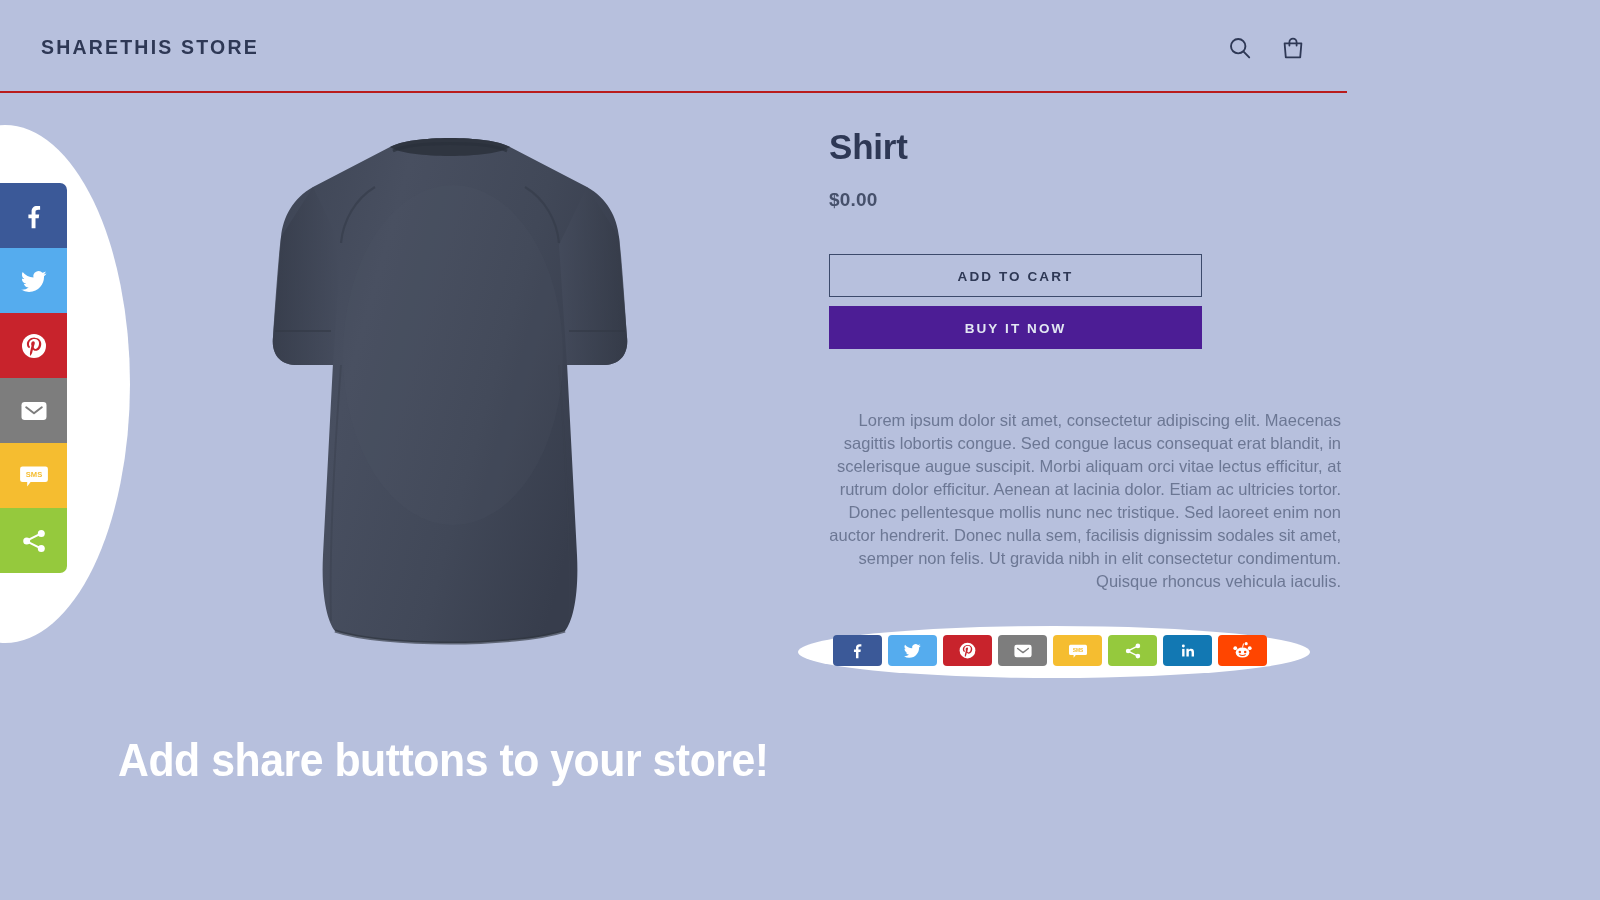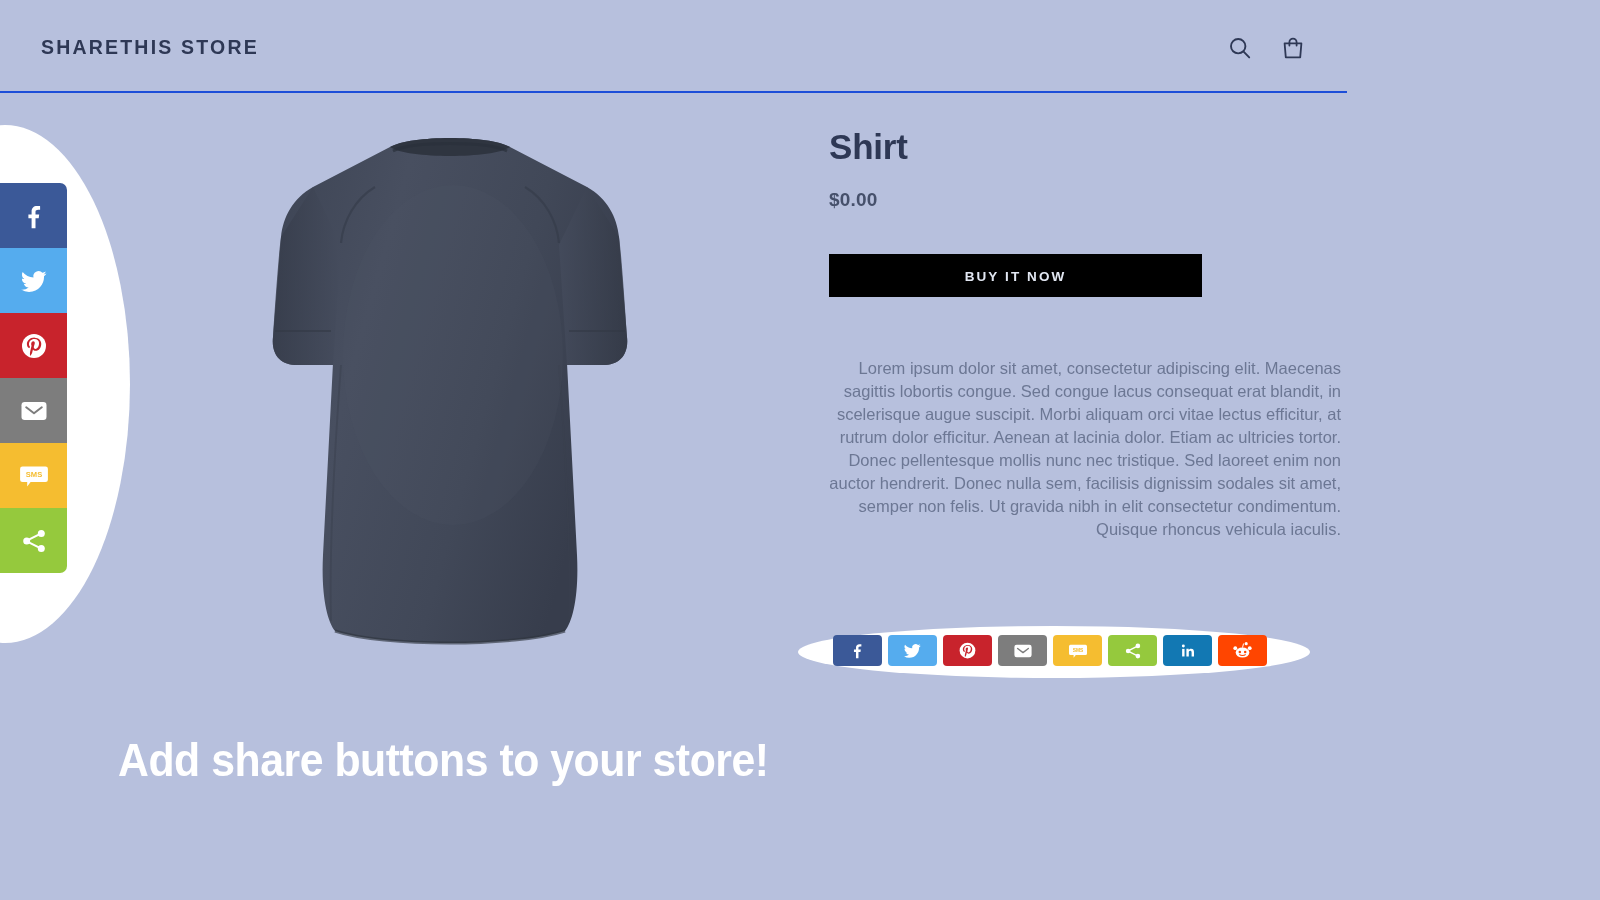--- a/index.html
+++ b/index.html
@@ -15,21 +15,21 @@
     position: relative;
   }
 
   
   #site-header {
     position: absolute;
     left: 0; top: 0;
     width: 1347px;
     height: 93px;
     box-sizing: border-box;
-    border-bottom: 2px solid #1d4ed8;
+    border-bottom: 2px solid #b91c1c;
     display: flex;
     align-items: center;
     justify-content: space-between;
     padding: 4px 41px 0 41px;
   }
   #store-name {
     font-size: 19.5px;
     font-weight: bold;
     letter-spacing: 2.2px;
     color: #2e3855;
@@ -135,21 +135,21 @@
   #add-to-cart-button {
     height: 43px;
     line-height: 41px;
     background: transparent;
     border: 1px solid #3c4a6b;
     color: #2e3855;
   }
   #buy-it-now-button {
     height: 43px;
     line-height: 43px;
-    background: #000000;
+    background: #4c1d95;
     border: none;
     color: #e2e7f2;
     margin-top: 9px;
   }
   #product-description {
     margin-top: 60px;
     width: 512px;
     font-size: 16.5px;
     line-height: 23px;
     color: #6c7794;
@@ -340,20 +340,21 @@
 
     <ellipse cx="238" cy="230" rx="110" ry="170" fill="#525a6c" opacity="0.13"></ellipse>
   </svg>
 </div>
 
 <div id="product-info">
   <h1 id="product-title">Shirt</h1>
   <div id="product-price">$0.00</div>
 
   <div id="purchase-buttons">
+    <button class="purchase-btn" id="add-to-cart-button">Add to cart</button>
     <button class="purchase-btn" id="buy-it-now-button">Buy it now</button>
   </div>
 
   <div id="product-description">Lorem ipsum dolor sit amet, consectetur adipiscing elit. Maecenas sagittis lobortis congue. Sed congue lacus consequat erat blandit, in scelerisque augue suscipit. Morbi aliquam orci vitae lectus efficitur, at rutrum dolor efficitur. Aenean at lacinia dolor. Etiam ac ultricies tortor. Donec pellentesque mollis nunc nec tristique. Sed laoreet enim non auctor hendrerit. Donec nulla sem, facilisis dignissim sodales sit amet, semper non felis. Ut gravida nibh in elit consectetur condimentum. Quisque rhoncus vehicula iaculis.</div>
 </div>
 
 <div id="inline-share-backdrop"></div>
 <div id="inline-share-row">
 
   <div class="inline-btn" style="background:#3b5998">

